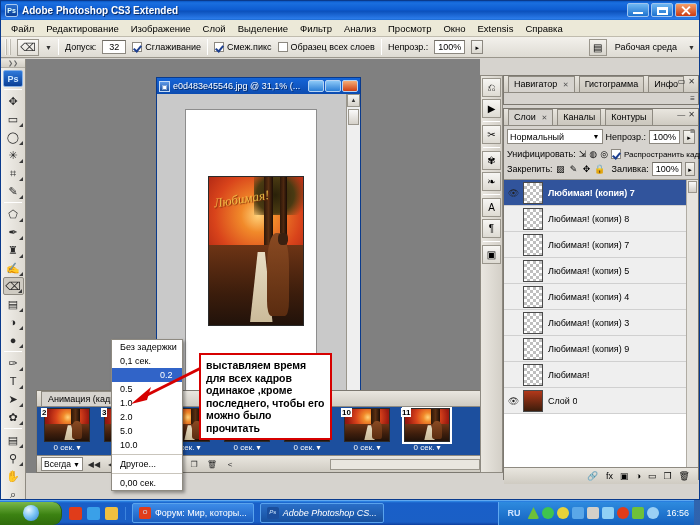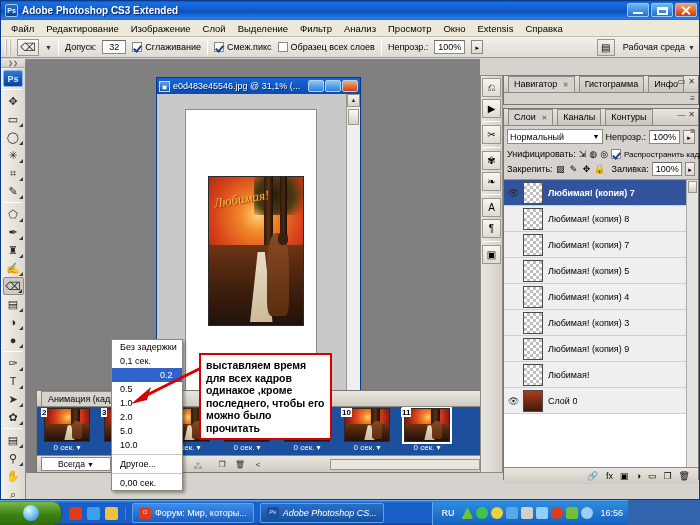--- a/index.html
+++ b/index.html
@@ -83,21 +83,21 @@
     width:10px; height:10px; background:#fff; border:1px solid #8c8880;
     position:relative; flex:none;
   }
   .chk.on::after {
     content:''; position:absolute; left:2px; top:1px; width:3px; height:6px;
     border:solid #1d3f8f; border-width:0 2px 2px 0; transform:rotate(40deg);
   }
   .spin { width:12px; height:14px; background:linear-gradient(#f6f5f1,#dbd8d0);
     border:1px solid #8c8880; font-size:7px; line-height:13px; text-align:center; }
   .opt-right { position:absolute; right:4px; display:flex; align-items:center; gap:8px; }
-  .ws-btn { display:flex; align-items:center; gap:3px; font-size:9px;justify-content:space-between; }
+  .ws-btn { display:flex; align-items:center; gap:11px; font-size:9px;justify-content:space-between; }
   .icon-box { width:18px; height:17px; background:linear-gradient(#f3f1ec,#d8d5cd);
      border:1px solid #9a968c; display:flex; align-items:center; justify-content:center; font-size:10px; }
 
   
   .toolbox {
     position:absolute; left:0; top:58px; width:25px; bottom:0;
     background:linear-gradient(to right,#f2f0eb,#ddd9d1);
     border-right:1px solid #8e8a81;
   }
   .tb-grip { height:9px; background:linear-gradient(#e9e6df,#d3cfc6);
@@ -190,21 +190,21 @@
       color:#000; background:#fff; padding:0 1px; z-index:2; }
   .frame.sel .thumb { outline:2px solid #fff; }
   .thumb { width:46px; height:34px; margin:0 auto; border:1px solid #2b2b2b; overflow:hidden; position:relative; }
   .thumb .sky { border-radius:0; }
   .ftime { text-align:center; font-size:8px; color:#fff; margin-top:1px; }
   .ftime .v { margin-right:2px; }
   .anim-ctrl { position:absolute; left:0; right:0; bottom:0; height:17px;
      background:linear-gradient(#e9e6df,#cfcbc2); border-top:1px solid #8e8a81;
      display:flex; align-items:center; gap:4px; padding:0 4px; }
   .loop-sel { display:flex; align-items:center; gap:2px; background:#fff; border:1px solid #8c8880;
-     height:14px; padding:0 16px; font-size:8.5px; }
+     height:14px; padding:0 2px; font-size:8.5px; }
   .ctrl-ico { width:14px; height:13px; display:flex; align-items:center; justify-content:center;
      font-size:8px; color:#2a2a2a; }
 
   
   .delaymenu {
     position:absolute; left:110px; top:338px; width:72px;
     background:#fff; border:1px solid #8e8a81; box-shadow:2px 2px 3px rgba(0,0,0,.35);
     z-index:40; font-size:9px;
   }
   .delaymenu .row { padding:1px 8px; line-height:12px; white-space:nowrap; }
@@ -260,21 +260,21 @@
   .lname { font-size:9px; white-space:nowrap; overflow:hidden; }
   .lrow.sel .lname { font-weight:bold; }
   .ll-scroll { position:absolute; right:0; top:0; bottom:0; width:12px; background:#e6e4df;
      border-left:1px solid #b0aca3; }
   .ll-thumb { position:absolute; left:1px; right:1px; top:1px; height:12px;
      background:linear-gradient(#fafafa,#d2cec6); border:1px solid #9a968c; }
   .panel-foot { height:17px; background:linear-gradient(#e9e6df,#cfcbc2); border-top:1px solid #8e8a81;
      display:flex; align-items:center; justify-content:flex-end; gap:7px; padding-right:8px; font-size:9px; }
 
   
-  .taskbar { position:absolute; left:0; bottom:0; width:628px; height:25px;
+  .taskbar { position:absolute; left:0; bottom:0; width:694px; height:25px;
      background:linear-gradient(#2f8ae8 0%, #195fc8 8%, #1a5fc6 88%, #0f3f9e 100%);
      border-top:1px solid #5fa8f0; display:flex; align-items:center; }
   .startbtn { width:62px; height:23px; margin-left:0;
      background:linear-gradient(#7ab84a,#3c8212 55%,#2f6c0c);
      border-right:1px solid #2b5f0a; border-radius:0 9px 9px 0;
      display:flex; align-items:center; justify-content:center; }
   .start-orb { width:16px; height:16px; border-radius:50%;
      background:radial-gradient(circle at 35% 30%,#eaf6ff,#7fc7f5 45%,#2c7fd0); }
   .qlaunch { display:flex; align-items:center; gap:5px; padding:0 7px; border-right:1px solid #3d84dd; }
   .q-ico { width:13px; height:13px; border-radius:2px; }

